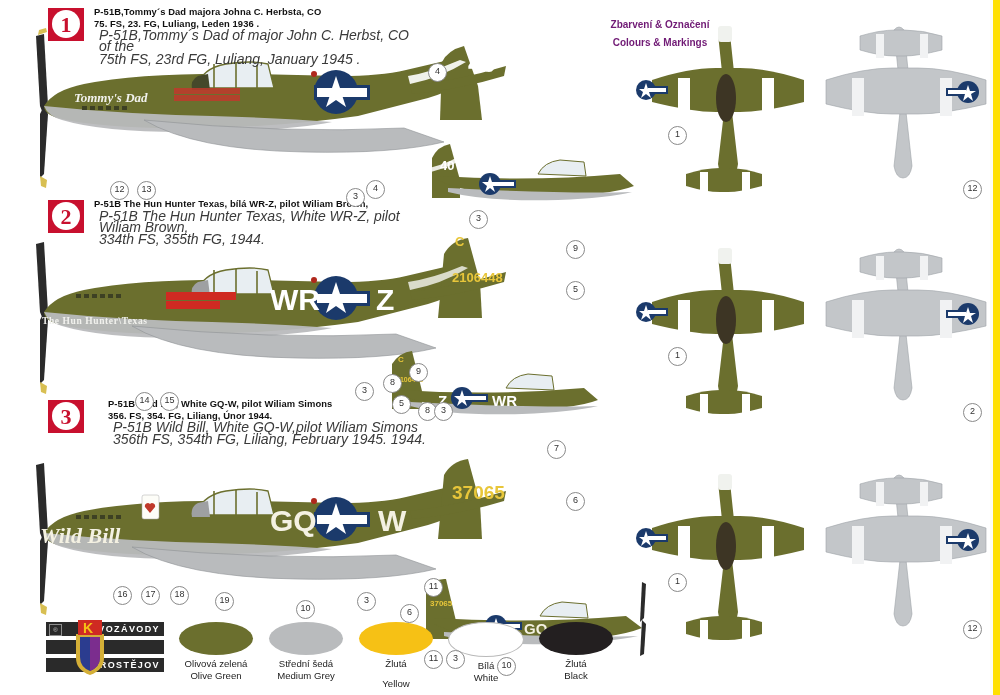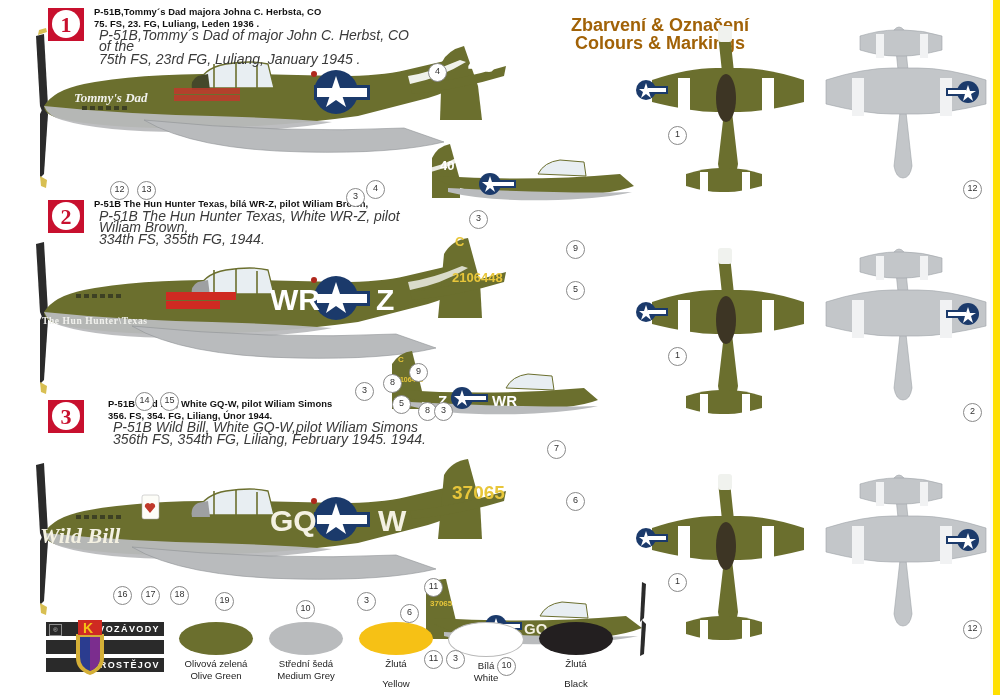--- a/index.html
+++ b/index.html
@@ -18,21 +18,21 @@
   .badge .num{position:absolute;left:0;top:0;width:36px;height:33px;line-height:33px;
         text-align:center;font-family:"Liberation Serif",serif;font-weight:bold;font-size:22px;
         color:#c8102e;}
   .cap-txt{position:absolute;left:46px;top:-2px;width:320px;}
   .cz{font-size:9.4px;font-weight:bold;line-height:11.6px;letter-spacing:.1px;color:#101010;}
   .en{font-size:14px;font-style:italic;line-height:11.3px;color:#3a3a3a;margin-top:1px;
       padding-left:5px;}
 
   
   #main-title{position:absolute;left:545px;top:16px;width:230px;text-align:center;
-      font-size:18px;font-weight:bold;line-height:18px;color:#a16207;}
+      font-size:10px;font-weight:bold;line-height:18px;color:#701a75;}
 
   
   .callout{position:absolute;width:17px;height:17px;border-radius:50%;border:1px solid #8a8a8a;
      background:#fff;color:#333;font-size:9px;line-height:15px;text-align:center;z-index:40;}
 
   
   .plane{position:absolute;}
   svg{display:block;overflow:visible;}
 
   
@@ -470,21 +470,21 @@
         <div class="sw-lab" style="margin-top: 8px;">Yellow</div>
       </div>
       <div class="sw-item" style="left: 270px; top: 0px;">
         <div class="sw outline" style="background: rgb(255, 255, 255);"></div>
         <div class="sw-lab">Bílá</div>
         <div class="sw-lab" style="margin-top: 0px;">White</div>
       </div>
       <div class="sw-item" style="left: 360px; top: 0px;">
         <div class="sw" style="background: rgb(35, 31, 32);"></div>
         <div class="sw-lab">Žlutá</div>
-        <div class="sw-lab" style="margin-top: 8px;">Black</div>
+        <div class="sw-lab" style="margin-top: 0px;">Black</div>
       </div>
     </div>
 
   <div id="kp-logo">
     <div class="kp-bar" style="top:0;">
       <span class="kp-small">®</span>
       <span class="kp-txt">KOVOZÁVODY</span>
     </div>
     <div class="kp-bar" style="top:18px;"></div>
     <div class="kp-bar" style="top:36px;">

